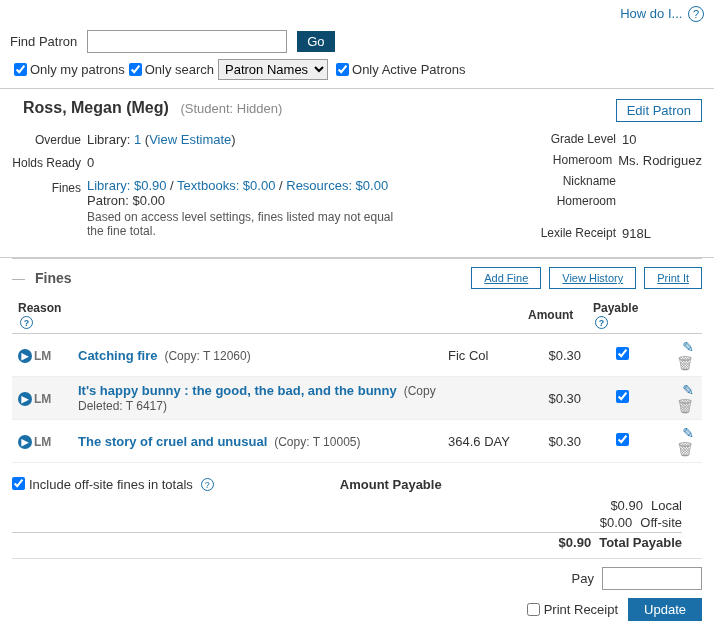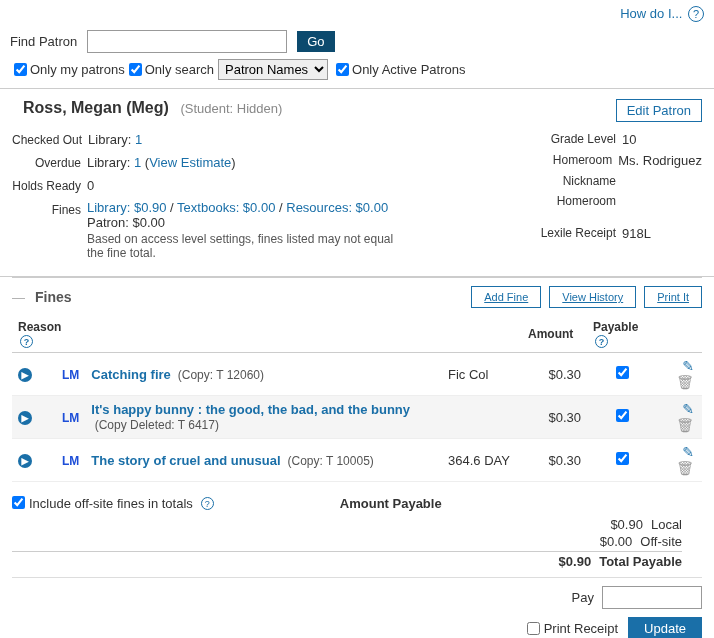--- a/index.html
+++ b/index.html
@@ -50,21 +50,21 @@
     
     .reason-col { width: 60px; }
     .title-col { }
     .call-col { width: 80px; }
     .amount-col { width: 65px; text-align: right; }
     .payable-col { width: 70px; text-align: center; }
     .actions-col { width: 45px; text-align: right; }
     
     .lm-badge { display: inline-flex; align-items: center; gap: 2px; }
     .circle-icon { display: inline-block; width: 14px; height: 14px; border-radius: 50%; background: #1a6fa8; color: #fff; font-size: 9px; font-weight: bold; text-align: center; line-height: 14px; }
-    .lm-text { font-size: 12px; font-weight: bold; color: #1d4ed8; margin-left: 28px; }
+    .lm-text { font-size: 12px; font-weight: bold; color: #737373; }
     
     .book-title { font-weight: bold; color: #1a6fa8; }
     .copy-info { color: #555; font-size: 12px; }
     
     .icon-btn { background: none; border: none; cursor: pointer; color: #1a6fa8; font-size: 14px; padding: 0 2px; }
     .delete-icon { color: #999; }
     
     .totals-area { padding: 6px 12px; }
     .include-row { display: flex; align-items: center; gap: 6px; margin-bottom: 6px; }
     .include-row label { display: flex; align-items: flex-start; gap: 4px; font-size: 13px; }
@@ -122,26 +122,20 @@
   <div class="patron-header">
     <div>
       <span class="patron-name">Ross, Megan (Meg)</span>
       <span class="patron-status">(Student: Hidden)</span>
     </div>
     <button class="edit-button">Edit Patron</button>
   </div>
 
   <div class="patron-details">
     <div class="left-col">
-      <div class="detail-row">
-        <span class="detail-label">Checked Out</span>
-        <span class="detail-value">
-          Library: <a>1</a>
-        </span>
-      </div>
       <div class="detail-row">
         <span class="detail-label">Overdue</span>
         <span class="detail-value">
           Library: <a>1</a> (<a>View Estimate</a>)
         </span>
       </div>
       <div class="detail-row">
         <span class="detail-label">Holds Ready</span>
         <span class="detail-value">0</span>
       </div>

